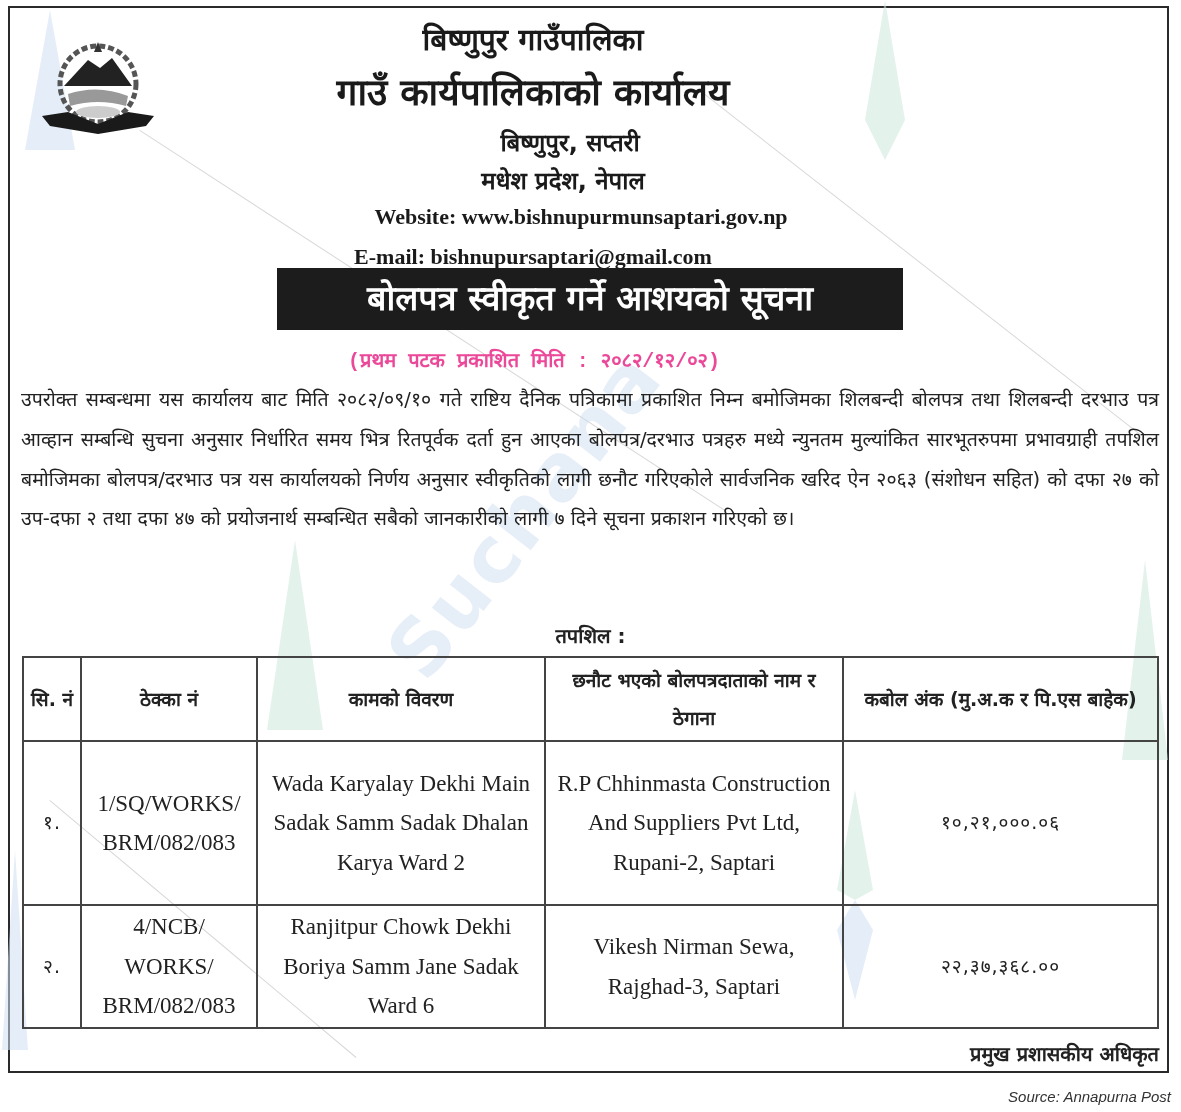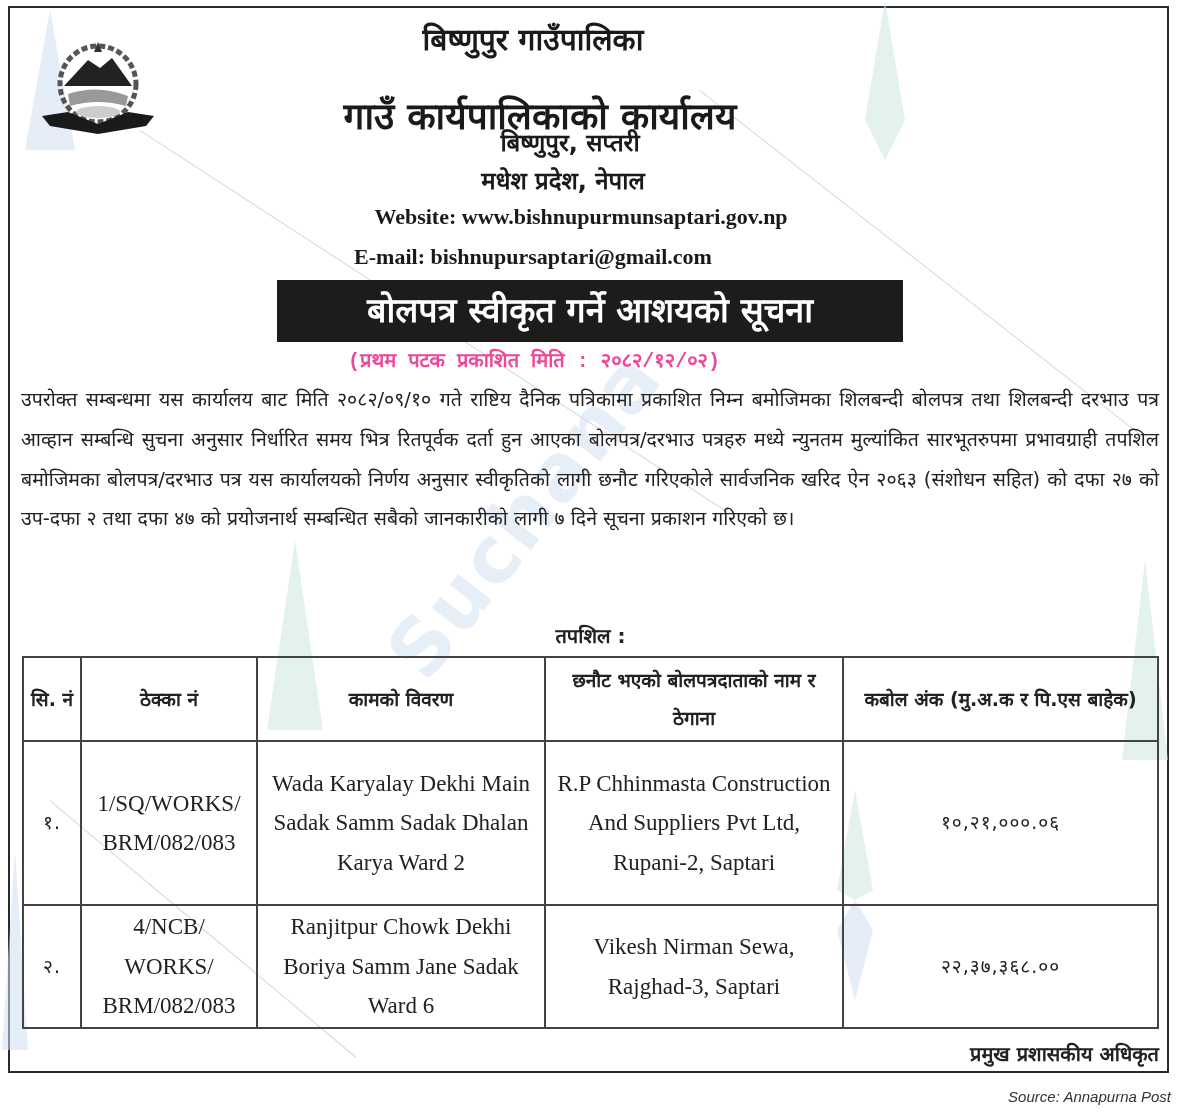--- a/index.html
+++ b/index.html
@@ -17,28 +17,28 @@
       position: absolute; left: 330px; top: 470px; transform: rotate(-52deg);
       font-family: "DejaVu Sans", sans-serif; font-weight: bold; font-size: 78px;
       color: #c9daf0; opacity: 0.45; letter-spacing: 2px; white-space: nowrap;
     }
     .wm-line { position: absolute; height: 1px; background: #d8d8d8; transform-origin: 0 0; }
 
     .emblem { position: absolute; left: 38px; top: 38px; width: 120px; height: 100px; }
 
     .hdr { position: absolute; left: 0; width: 1066px; text-align: center; font-weight: bold; color: #1a1a1a; }
     .h1 { top: 18px; font-family: "DejaVu Sans", sans-serif; font-size: 30px; }
-    .h2 { top: 89px; font-family: "DejaVu Sans", sans-serif; font-size: 37px; padding-left: 7px; }
+    .h2 { top: 65px; font-family: "DejaVu Sans", sans-serif; font-size: 37px; }
     .h3 { top: 125px; font-family: "DejaVu Sans", sans-serif; font-size: 24px; margin-left: 37px; }
     .h4 { top: 163px; font-family: "DejaVu Sans", sans-serif; font-size: 24px; margin-left: 30px; }
     .h5 { top: 204px; font-family: "Liberation Serif", serif; font-size: 22px; padding-left: 48px; }
     .h6 { top: 244px; font-family: "Liberation Serif", serif; font-size: 22px; }
 
     .banner {
-      position: absolute; left: 277px; top: 280px; width: 626px; height: 62px;
+      position: absolute; left: 277px; top: 268px; width: 626px; height: 62px;
       background: #1c1c1c; color: #ffffff; text-align: center;
       font-family: "DejaVu Sans", sans-serif; font-weight: bold; font-size: 34px; line-height: 60px;
     }
     .pubdate {
       position: absolute; left: 0; width: 1068px; top: 346px; text-align: center;
       font-family: Liberation Mono, monospace; font-weight: bold; font-size: 20px; color: #ec4899;
     }
     .body-para {
       position: absolute; left: 21px; top: 380px; width: 1138px;
       font-family: "DejaVu Sans", sans-serif; font-size: 19.5px; line-height: 39.8px;

